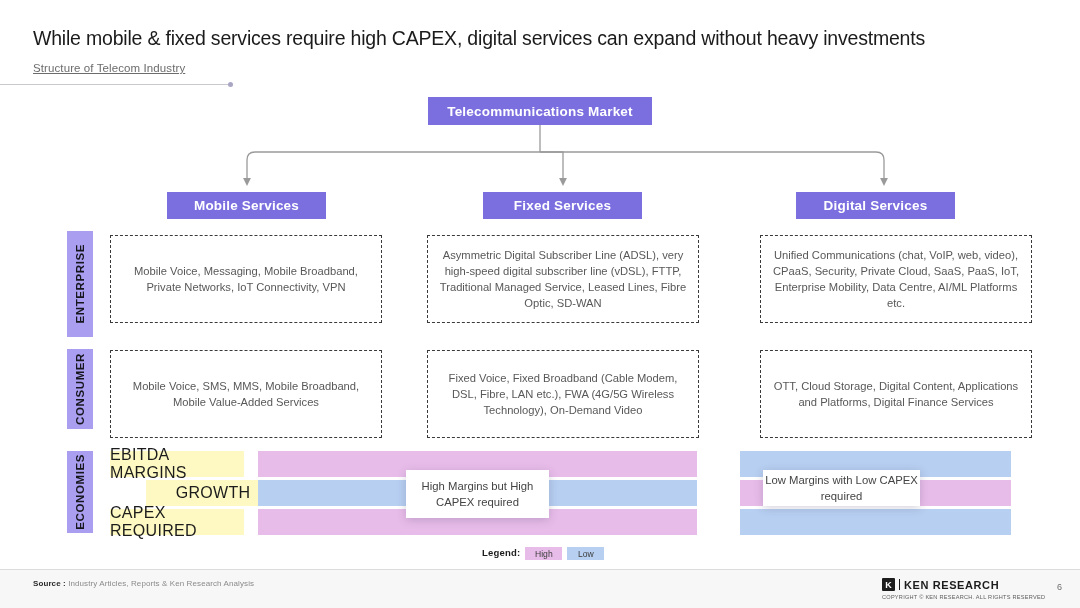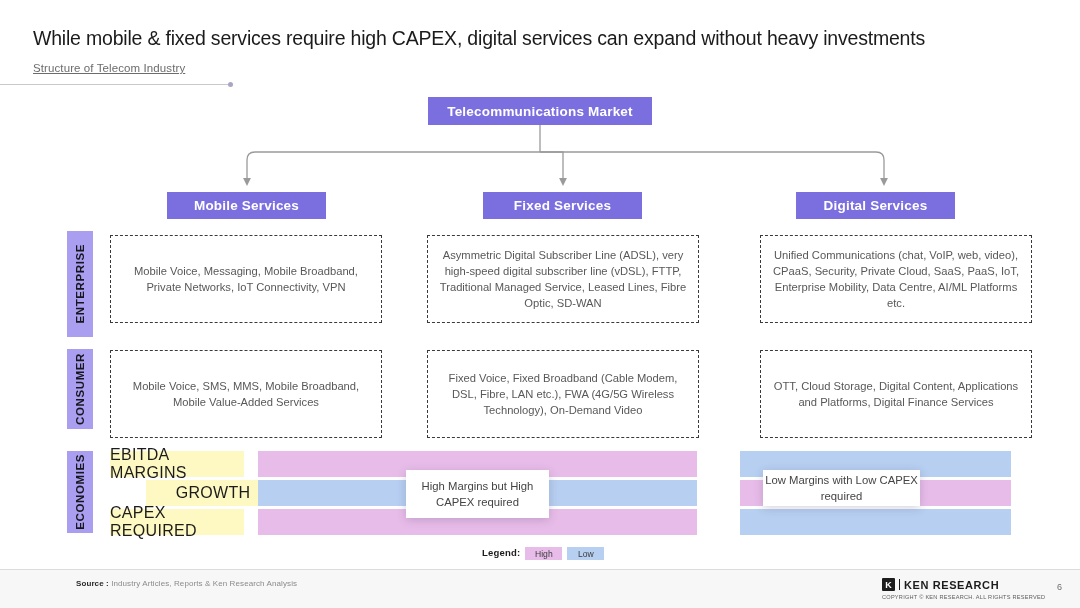--- a/index.html
+++ b/index.html
@@ -100,21 +100,21 @@
   .legend-title { font-size:9.5px; font-weight:700; color:#1d1d1d; letter-spacing:0.2px; }
   .legend-chip {
     width:37px; height:13px; font-size:8.6px; color:#3c3c3c;
     display:flex; align-items:center; justify-content:center;
   }
 
   
   .footer-sep { position:absolute; left:0; top:569px; width:1080px; height:1px; background:#dcdcdc; }
   .footer-bg  { position:absolute; left:0; top:570px; width:1080px; height:38px; background:#f7f7f8; }
   .source {
-    position:absolute; left:33px; top:579px; font-size:8px; color:#8b8b8b; letter-spacing:0.1px;margin-left:43px;
+    position:absolute; left:33px; top:579px; font-size:8px; color:#8b8b8b; letter-spacing:0.1px;
   }
   .source b { color:#2a2a2a; font-weight:700; }
   .brand { position:absolute; left:882px; top:578px; display:flex; align-items:center; gap:4px; }
   .brand-mark {
     width:13px; height:13px; background:#1c1c1c; color:#fff;
     font-size:9px; font-weight:700; display:flex; align-items:center; justify-content:center;
     border-radius:1px;
   }
   .brand-bar { width:1px; height:11px; background:#1c1c1c; }
   .brand-name { font-size:11px; font-weight:700; color:#1c1c1c; letter-spacing:0.6px; }

